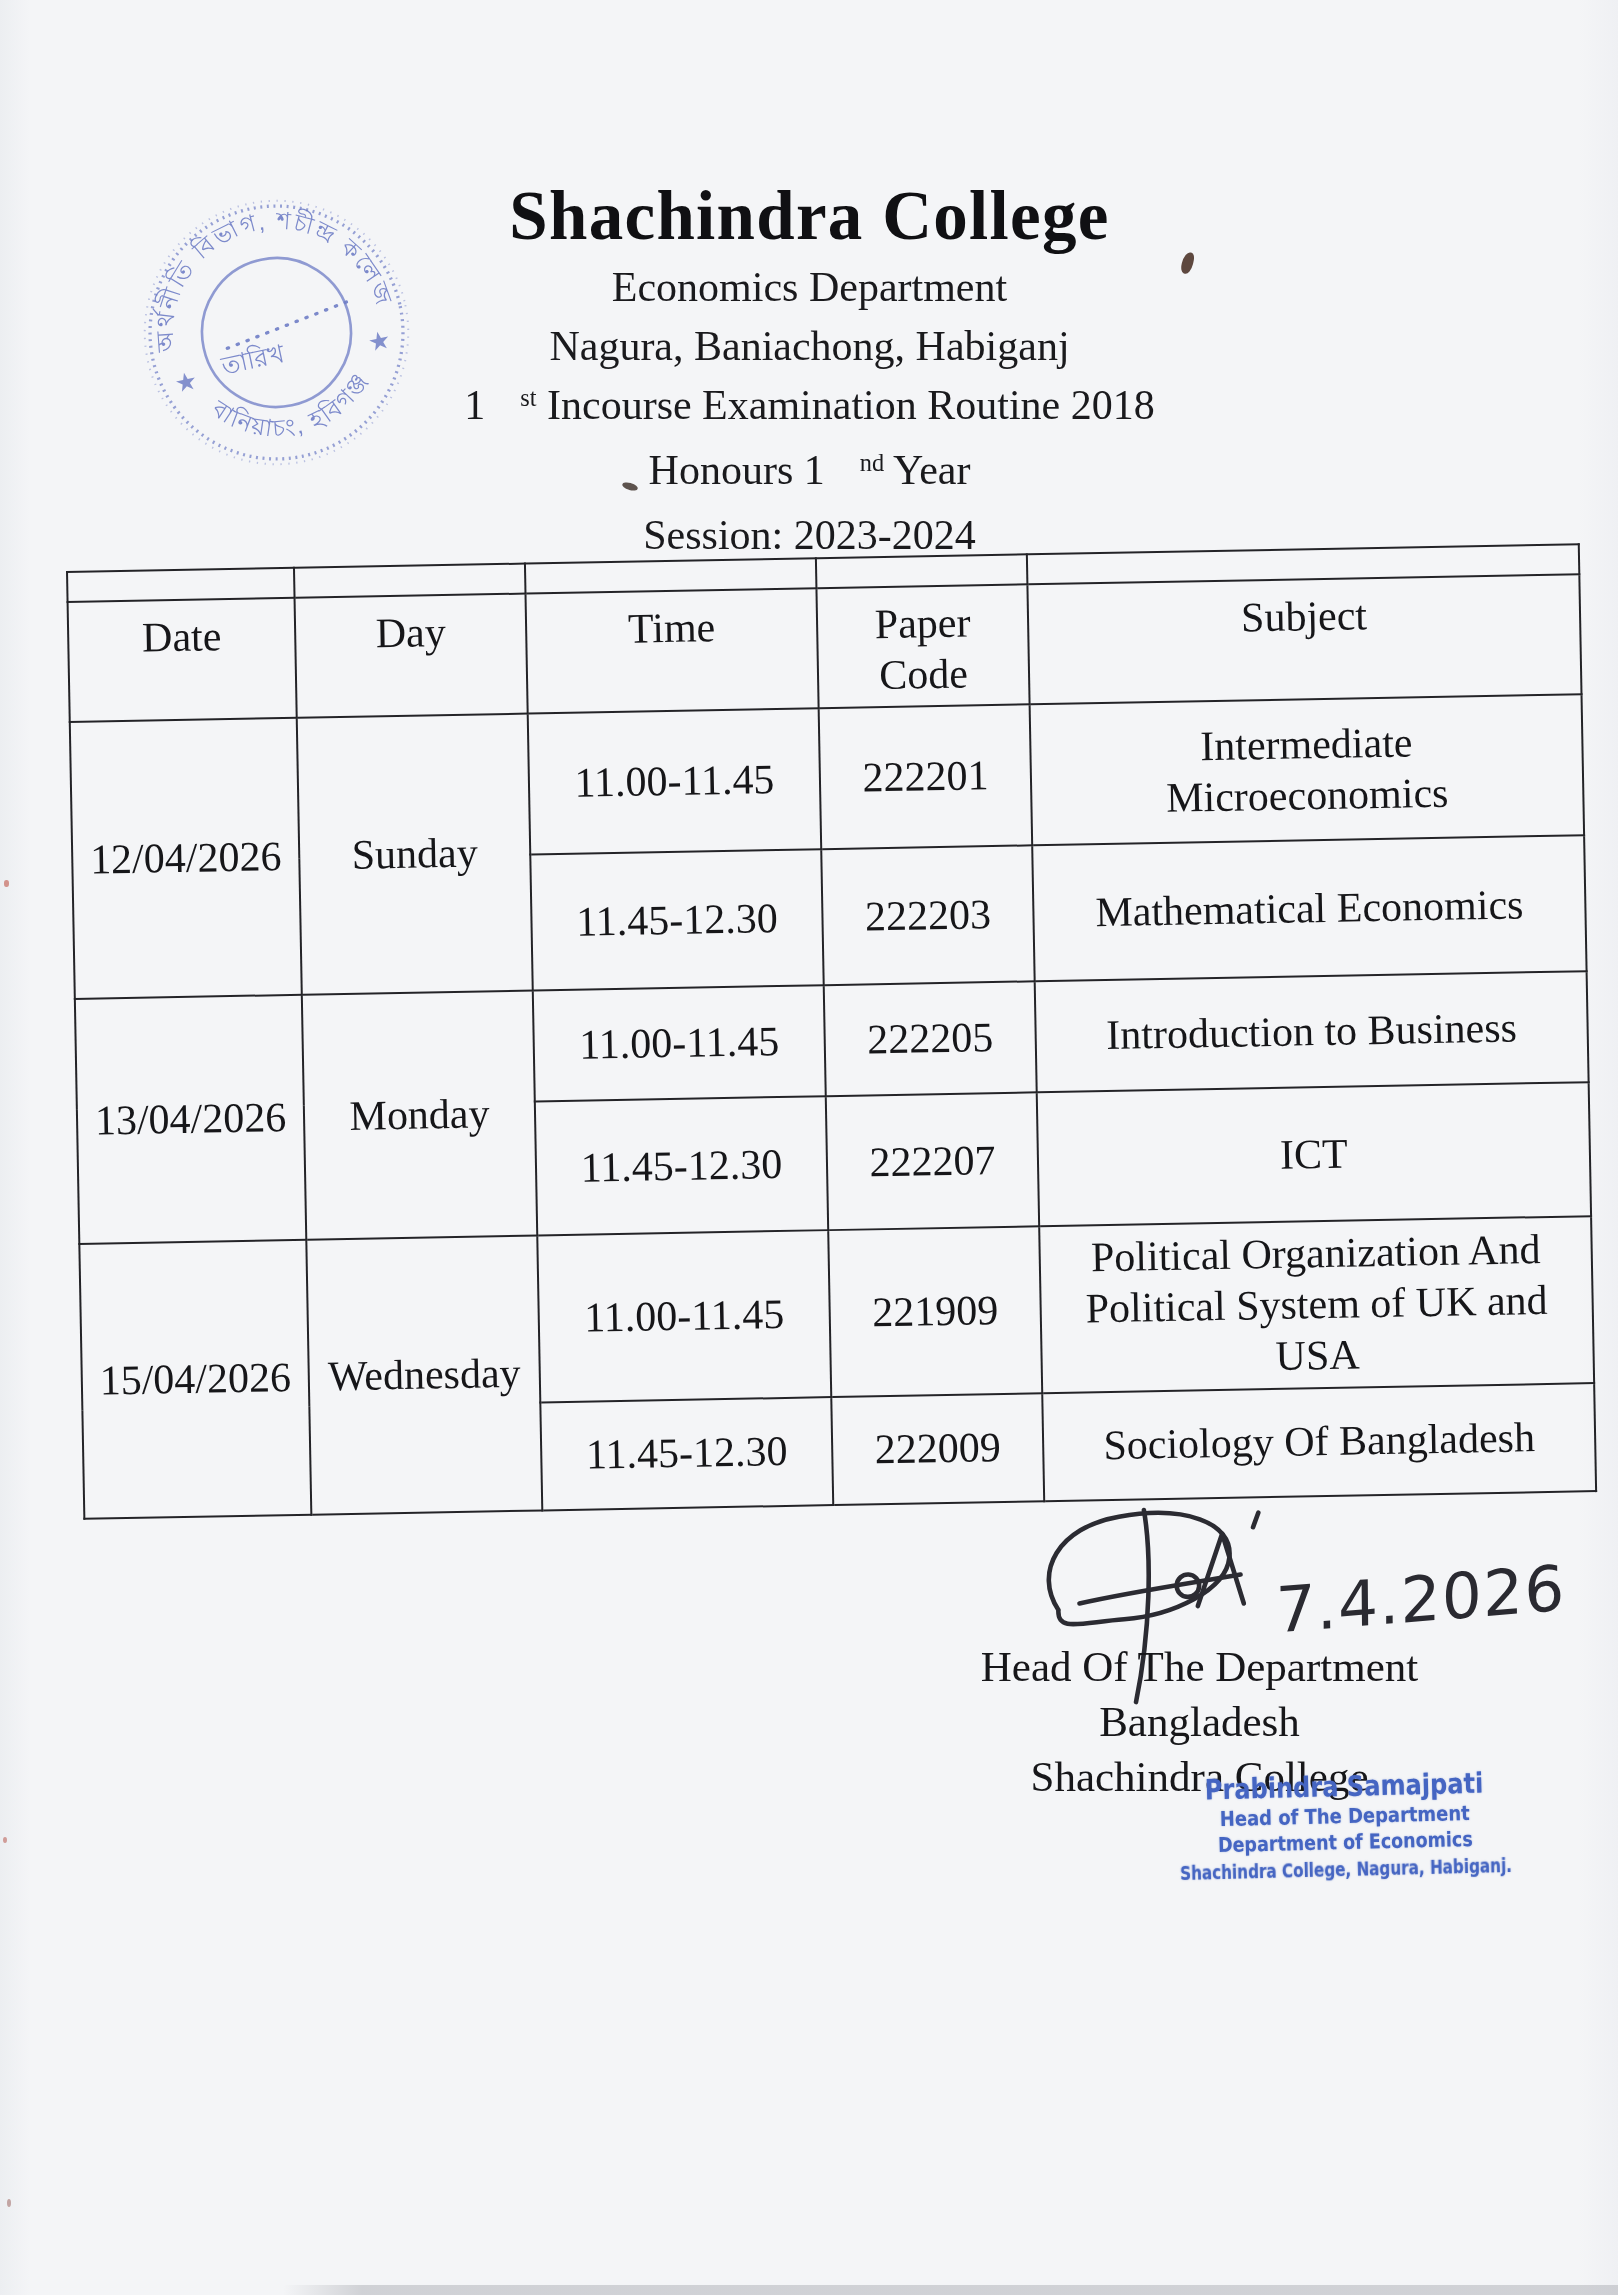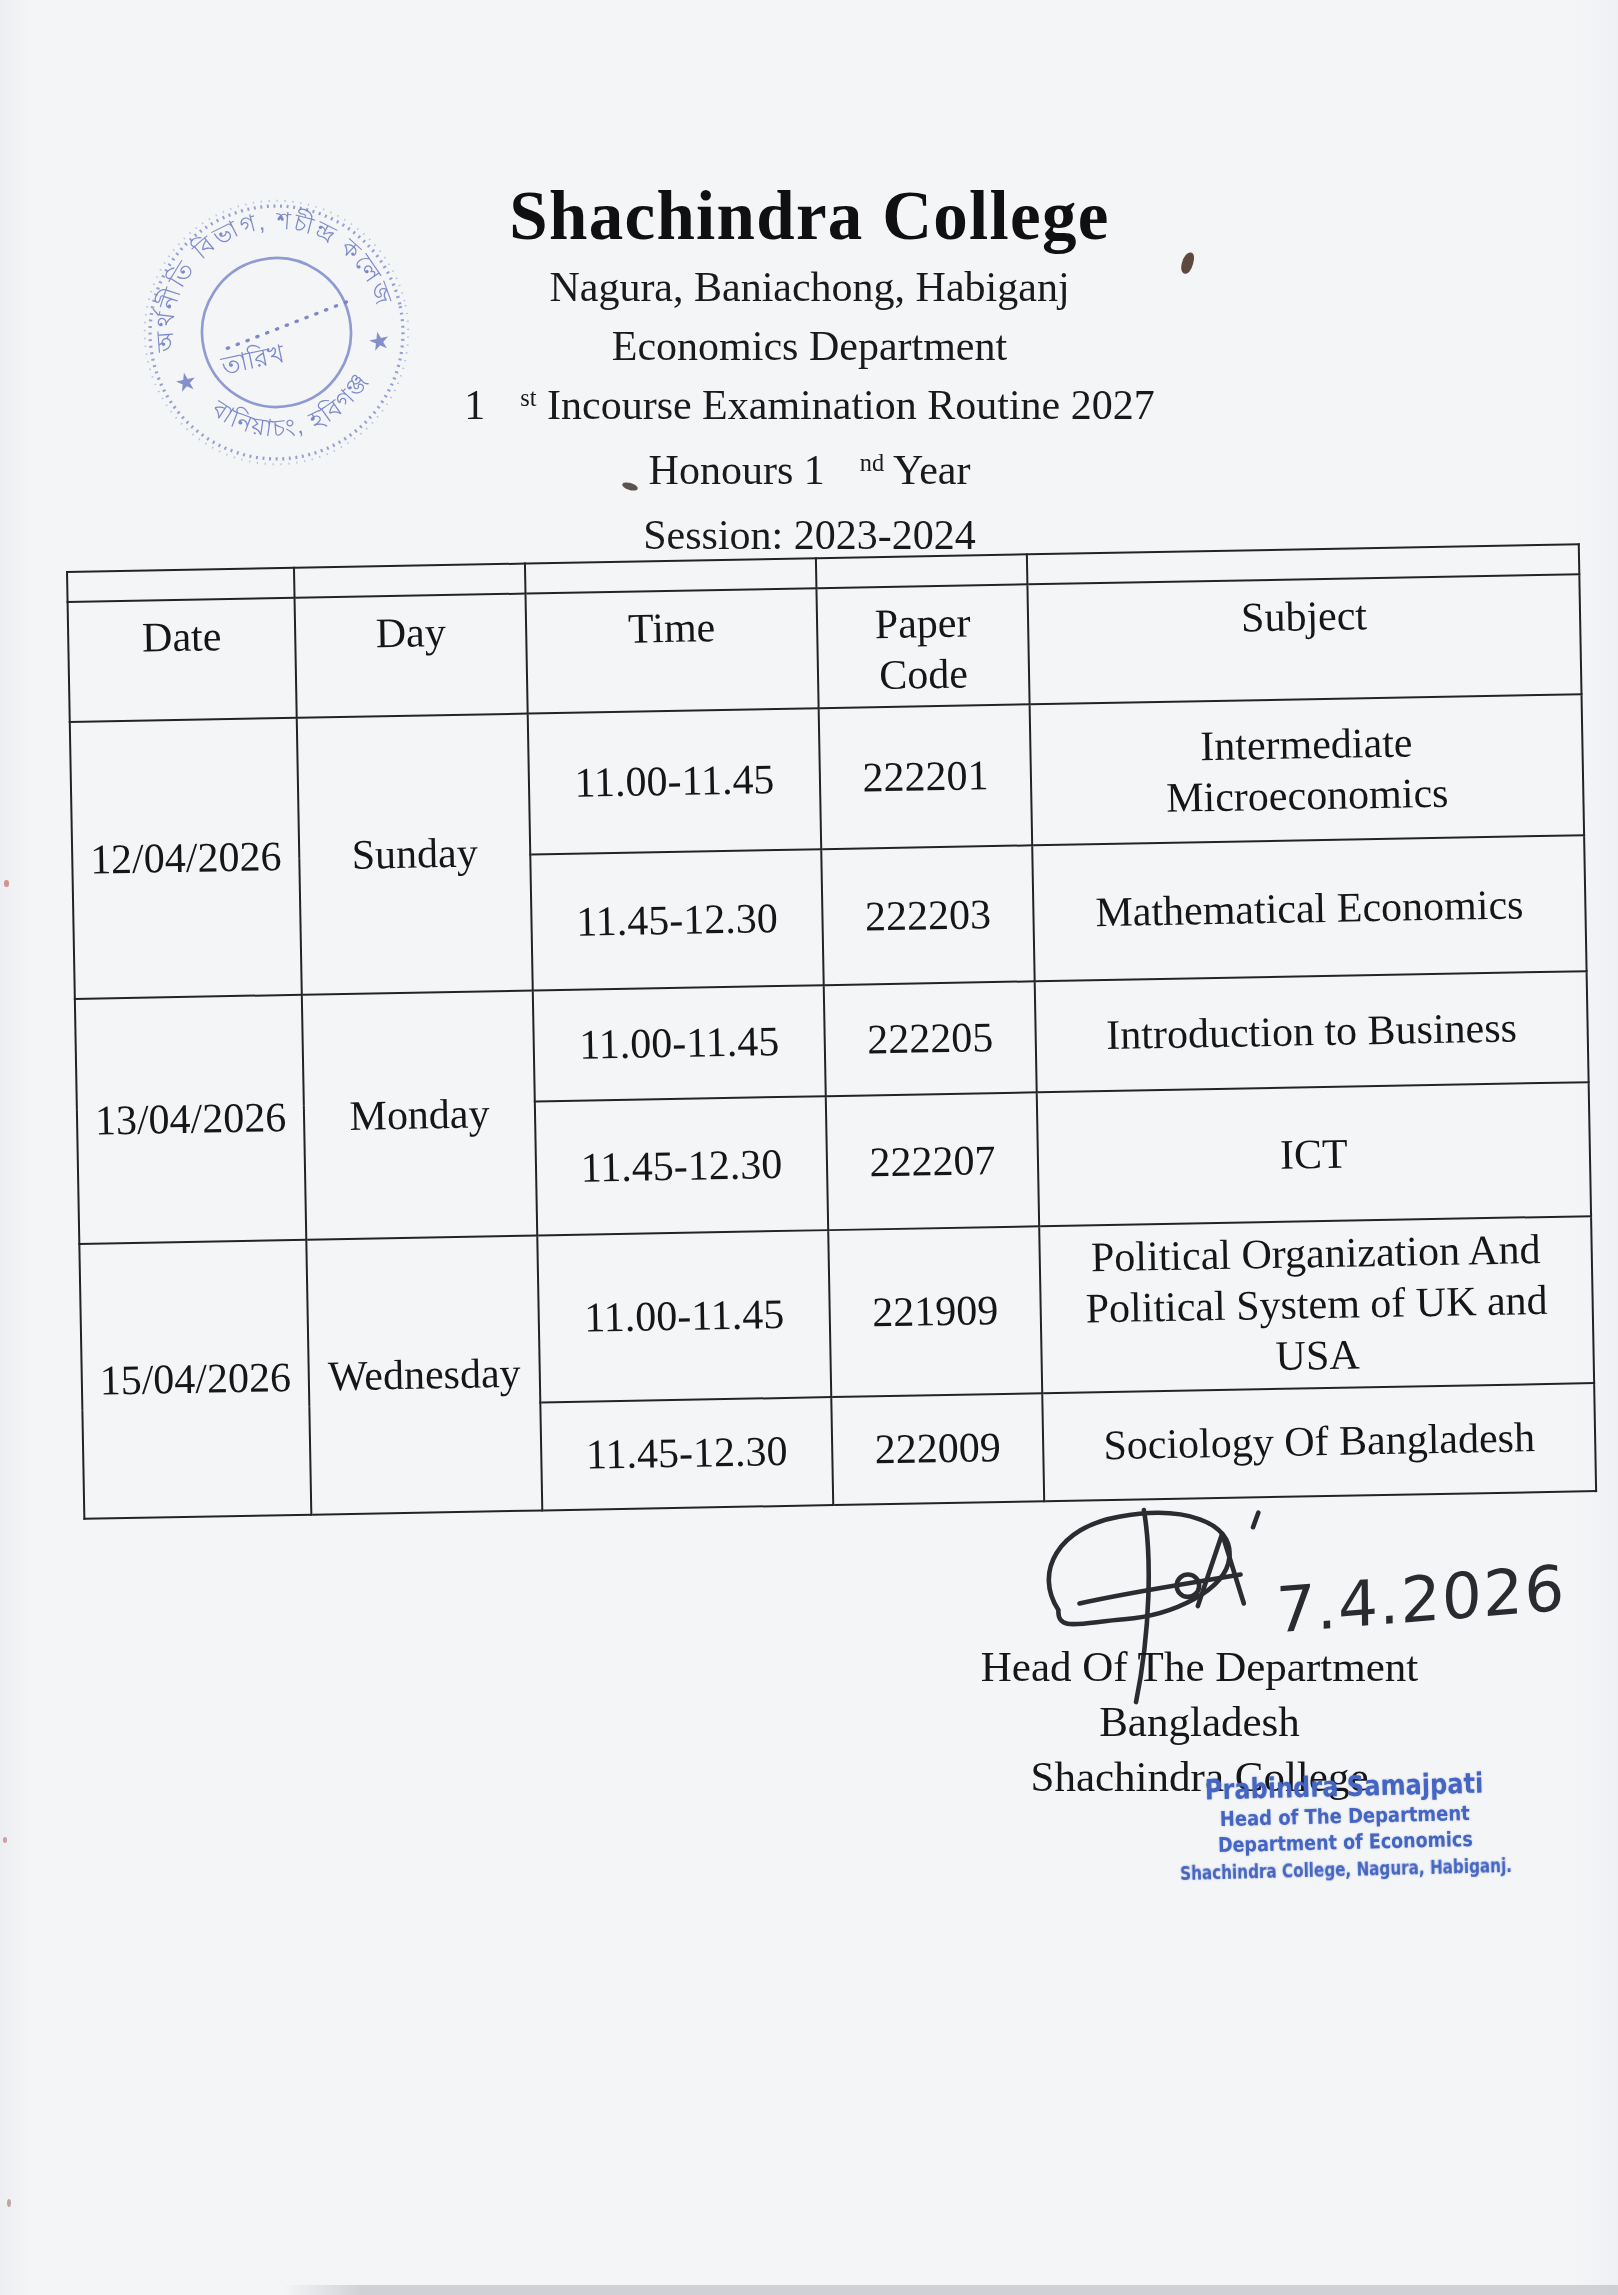--- a/index.html
+++ b/index.html
@@ -89,23 +89,23 @@
       </text>
       <text class="st-star" x="-150" y="58">★</text>
       <text class="st-star" x="150" y="58">★</text>
       <text class="st-inner" x="-92" y="46">তারিখ</text>
       <line class="st-dots" x1="-78" y1="8" x2="118" y2="-24"></line>
     </g>
   </svg>
 
   <div class="header-block">
     <div class="doc-title">Shachindra College</div>
+    <div class="doc-line">Economics Department</div>
     <div class="doc-line">Nagura, Baniachong, Habiganj</div>
-    <div class="doc-line">Economics Department</div>
-    <div class="doc-line"><span>1</span><sup class="ss">st</sup><span> Incourse Examination Routine 2027</span></div>
+    <div class="doc-line"><span>1</span><sup class="ss">st</sup><span> Incourse Examination Routine 2018</span></div>
     <div class="doc-line"><span>Honours 1</span><sup class="ss">nd</sup><span> Year</span></div>
     <div class="doc-line">Session: 2023-2024</div>
   </div>
 
   <div class="speck speck-ink1"></div>
   <div class="speck speck-ink2"></div>
   <div class="speck speck-red1"></div>
   <div class="speck speck-red2"></div>
   <div class="speck speck-red3"></div>
 

